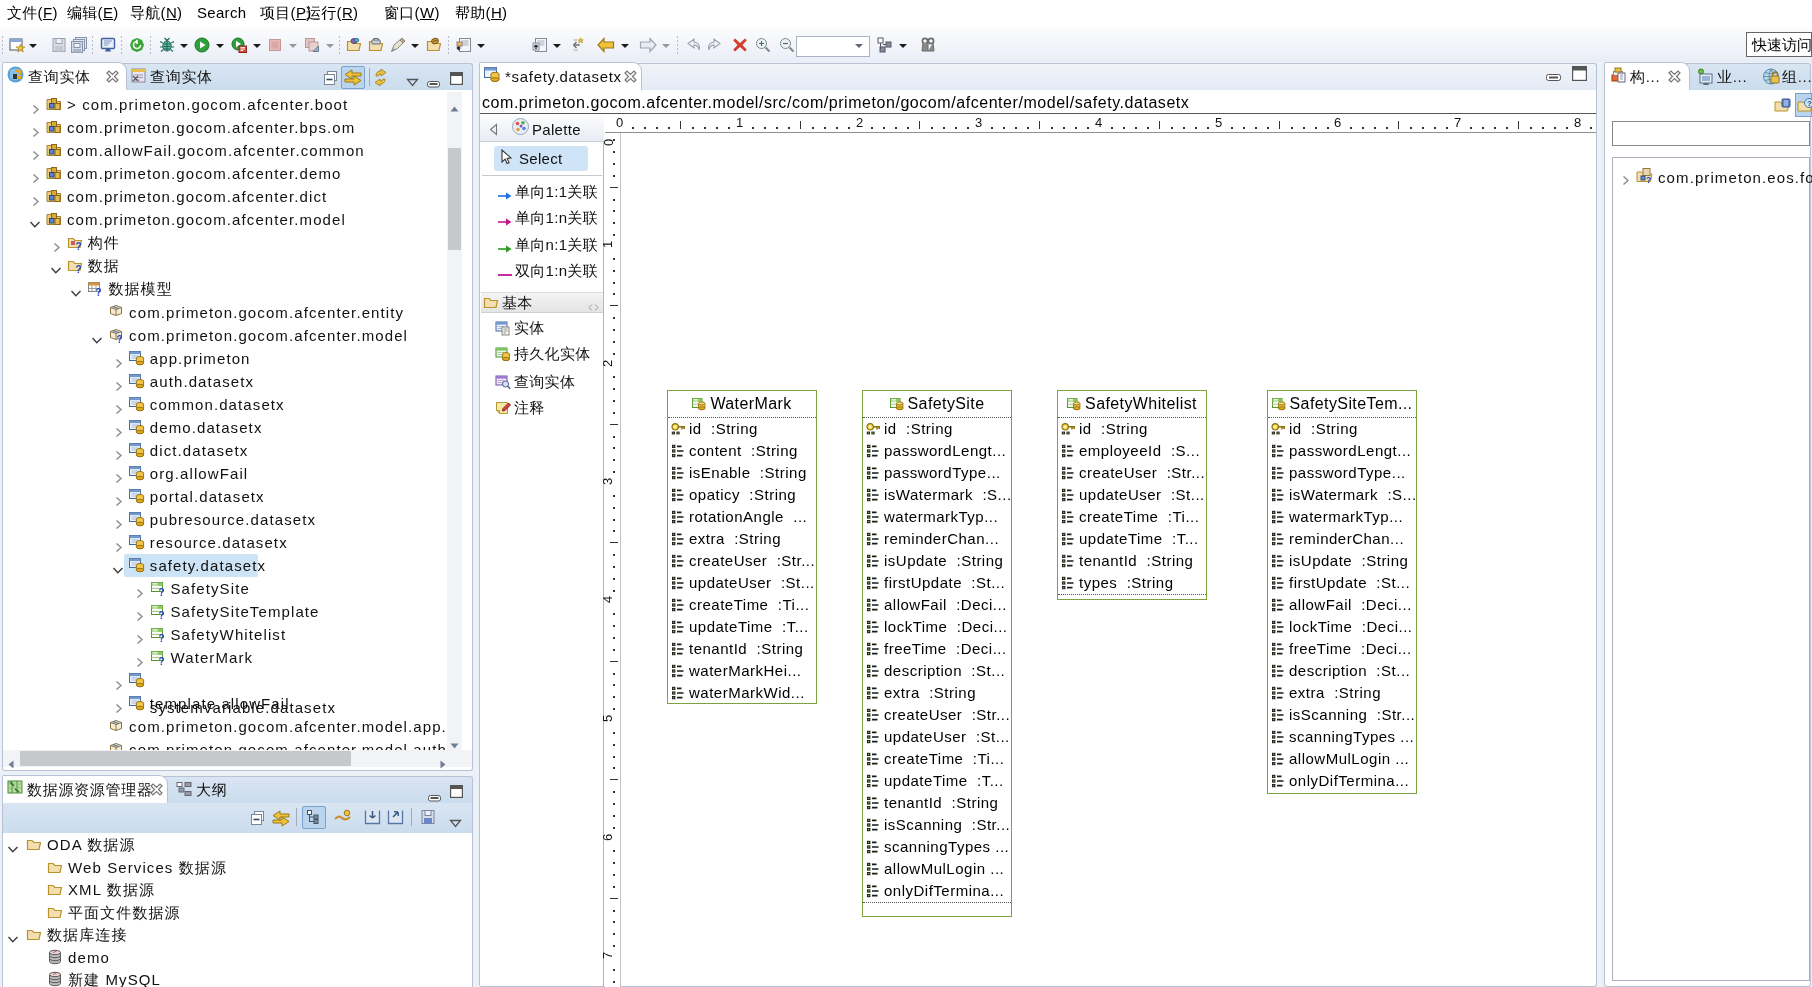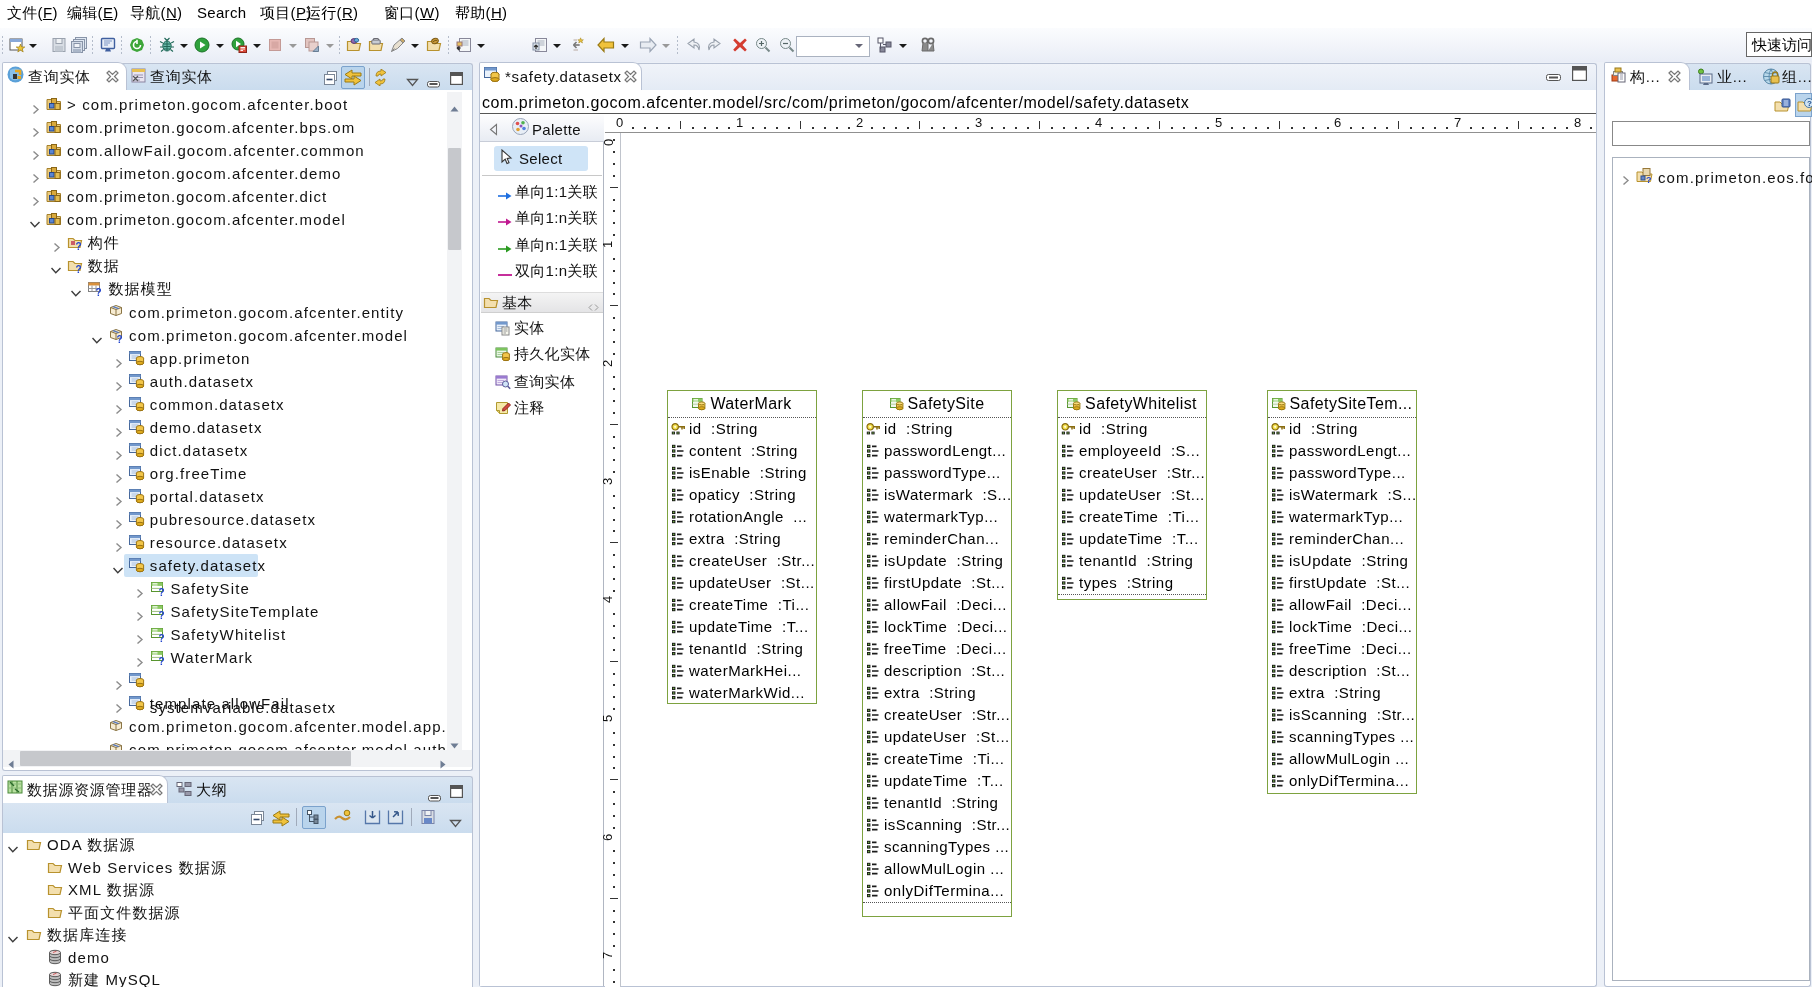--- a/index.html
+++ b/index.html
@@ -394,21 +394,21 @@
       <path d="M2.5 0.5 L7 4.5 L2.5 8.5" fill="none" stroke="#8c8c8c" stroke-width="1.4"></path>
     </svg></div>
 <div class="abs" style="left:128.8px;top:464.8px;"><svg width="16" height="16" viewBox="0 0 16 16" xmlns="http://www.w3.org/2000/svg">
       <rect x="0.5" y="1.5" width="11" height="9" fill="#eaf2fb" stroke="#46689c"></rect>
       <rect x="0.5" y="1.5" width="11" height="2.6" fill="#7298cc"></rect>
       <path d="M2.5 6 L9.5 6 M2.5 8 L9.5 8" stroke="#a8bedc"></path>
       <ellipse cx="11" cy="8.2" rx="3.6" ry="1.7" fill="#f2c64a" stroke="#9c7414"></ellipse>
       <path d="M7.4 8.2 L7.4 13 A3.6 1.7 0 0 0 14.6 13 L14.6 8.2" fill="#f2c64a" stroke="#9c7414"></path>
       <ellipse cx="11" cy="13" rx="3.6" ry="1.7" fill="#e0ac1e" stroke="#9c7414"></ellipse>
     </svg></div>
-<div class="trow" style="left:149.8px;top:461.8px">org.freeTime</div>
+<div class="trow" style="left:149.8px;top:461.8px">org.allowFail</div>
 <div class="abs" style="left:113.8px;top:491.85px;"><svg width="9" height="9" viewBox="0 0 9 9" xmlns="http://www.w3.org/2000/svg">
       <path d="M2.5 0.5 L7 4.5 L2.5 8.5" fill="none" stroke="#8c8c8c" stroke-width="1.4"></path>
     </svg></div>
 <div class="abs" style="left:128.8px;top:487.85px;"><svg width="16" height="16" viewBox="0 0 16 16" xmlns="http://www.w3.org/2000/svg">
       <rect x="0.5" y="1.5" width="11" height="9" fill="#eaf2fb" stroke="#46689c"></rect>
       <rect x="0.5" y="1.5" width="11" height="2.6" fill="#7298cc"></rect>
       <path d="M2.5 6 L9.5 6 M2.5 8 L9.5 8" stroke="#a8bedc"></path>
       <ellipse cx="11" cy="8.2" rx="3.6" ry="1.7" fill="#f2c64a" stroke="#9c7414"></ellipse>
       <path d="M7.4 8.2 L7.4 13 A3.6 1.7 0 0 0 14.6 13 L14.6 8.2" fill="#f2c64a" stroke="#9c7414"></path>
       <ellipse cx="11" cy="13" rx="3.6" ry="1.7" fill="#e0ac1e" stroke="#9c7414"></ellipse>

